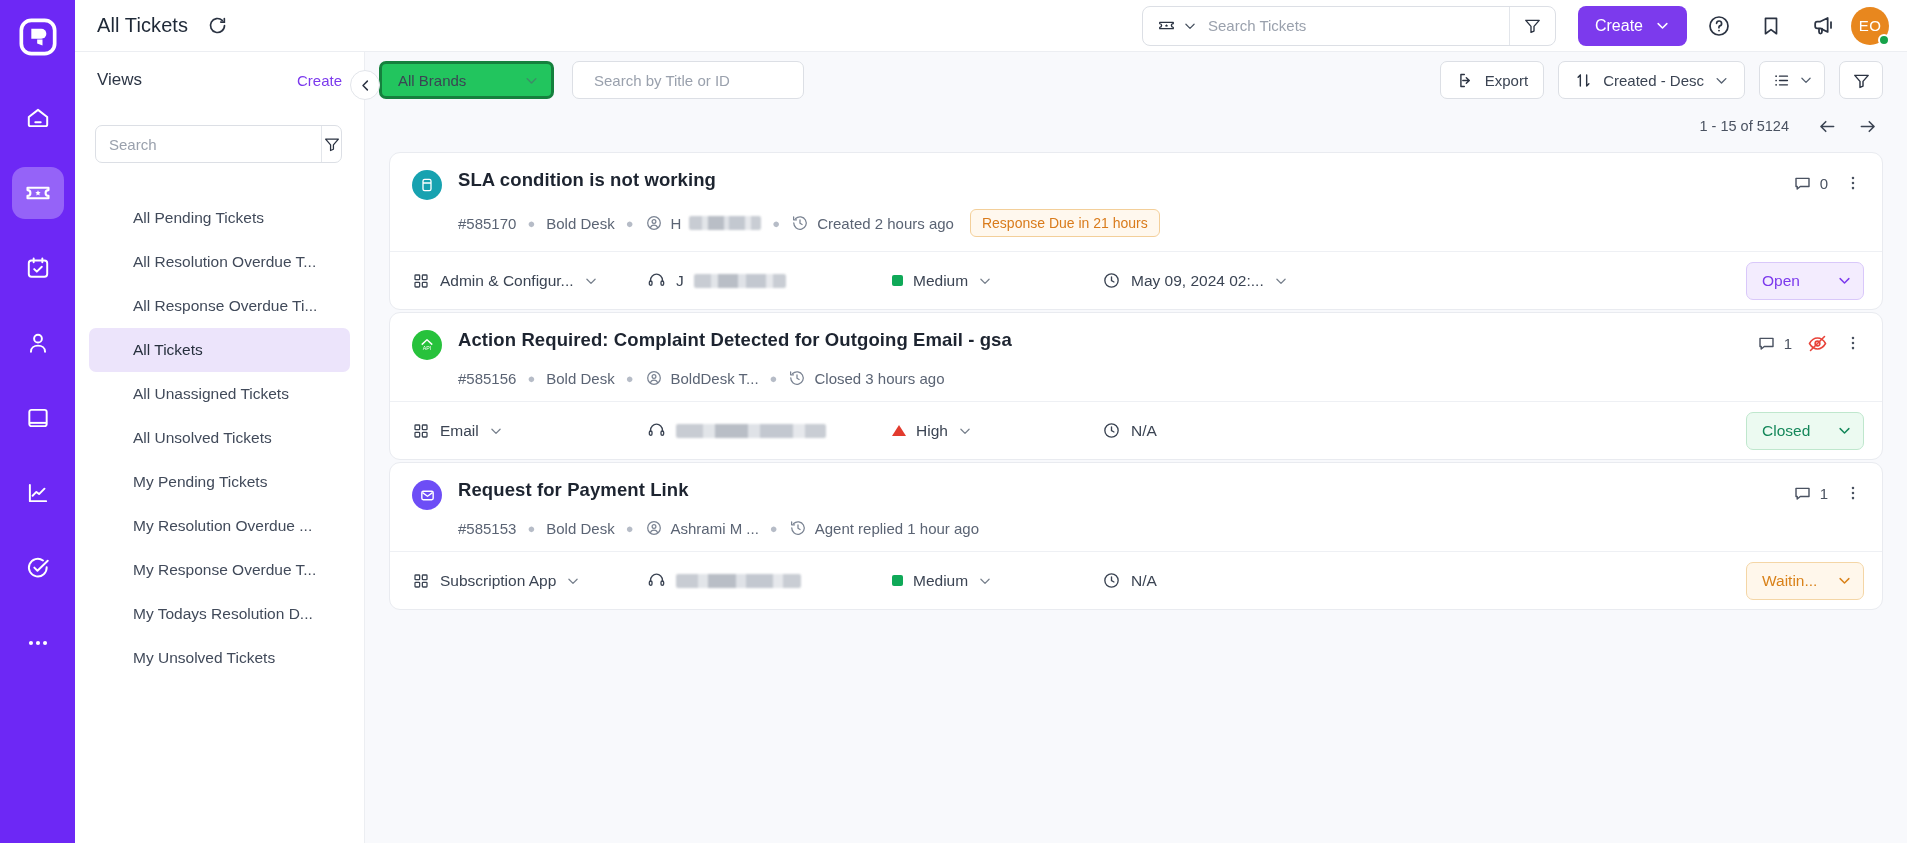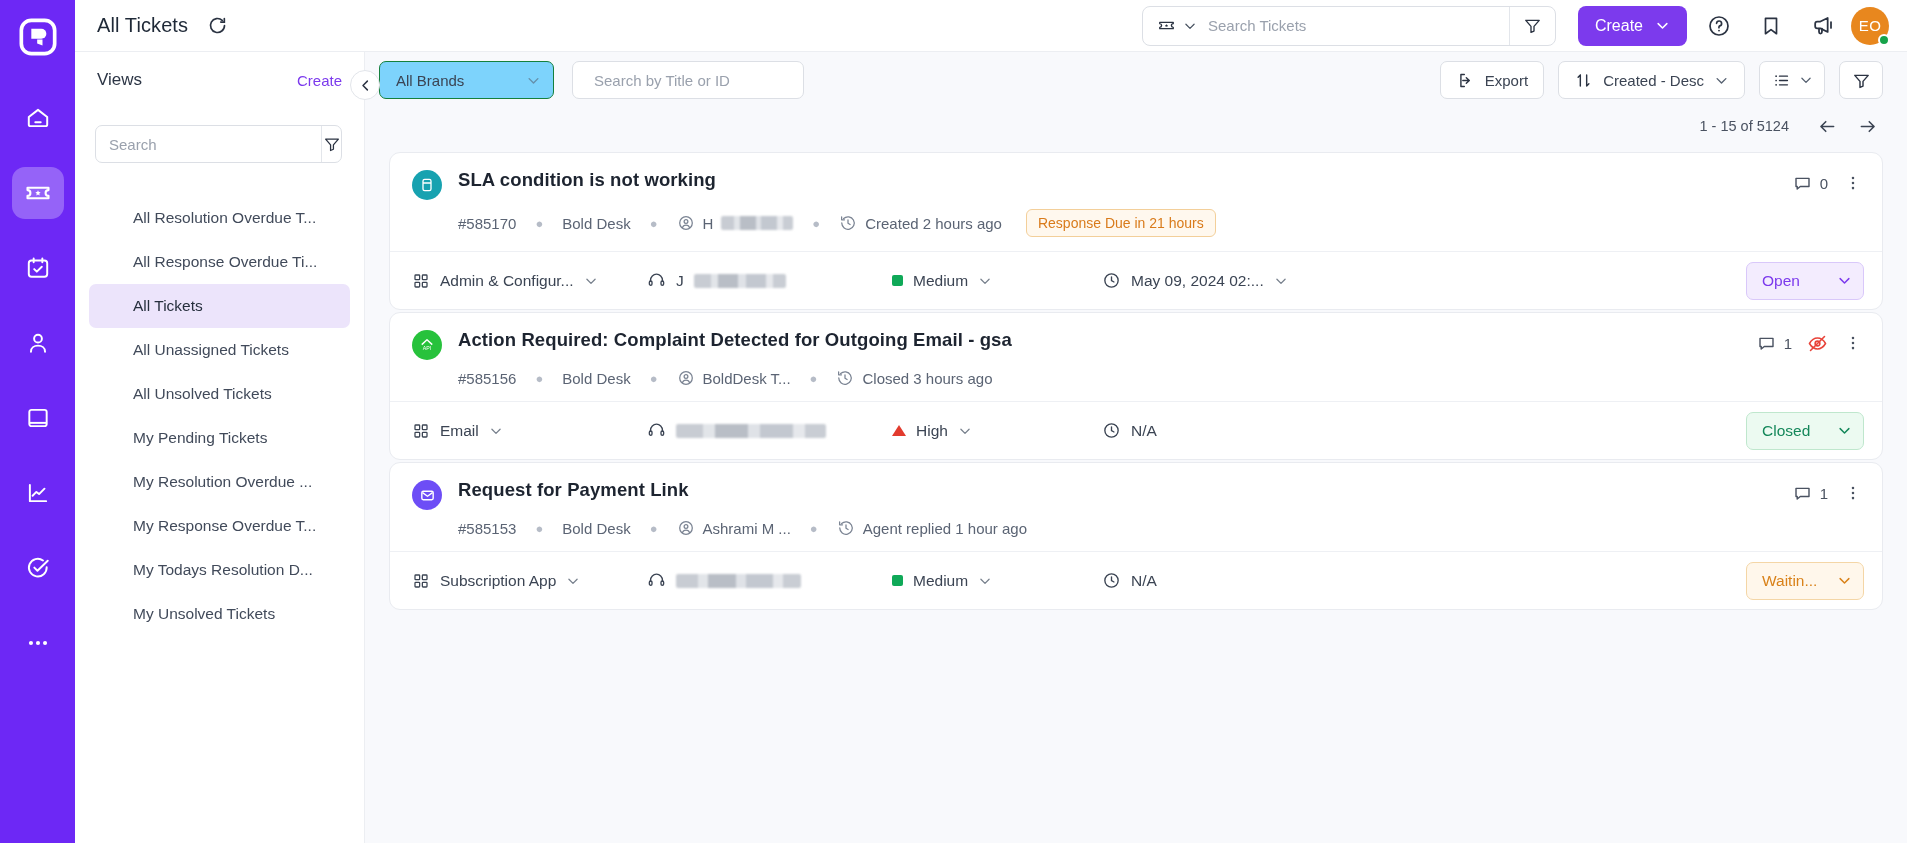--- a/index.html
+++ b/index.html
@@ -127,22 +127,22 @@
   }
   .view-item.active { background: #ece4fb; color: #262f3d; }
 
   
   .content { flex: 1; background: #f8f9fc; display: flex; flex-direction: column; min-width: 0; }
   .content-toolbar {
     height: 56px; flex: 0 0 56px; display: flex; align-items: center;
     padding: 0 24px 0 14px;
   }
   .tb-select {
-    height: 38px; min-width: 175px; border: 1px solid #15803d; border-radius: 7px;
-    background: #7dd3fc; display: flex; align-items: center; justify-content: space-between;
+    height: 38px; min-width: 175px; border: 3px solid #15803d; border-radius: 7px;
+    background: #22c55e; display: flex; align-items: center; justify-content: space-between;
     padding: 0 12px 0 16px; font-size: 15px; color: #3b4453; cursor: pointer; text-align: right;
   }
   .tb-search {
     margin-left: 18px; height: 38px; width: 232px; border: 1px solid #dcdfe5;
     border-radius: 7px; background: #fff; display: flex; align-items: center;
     padding: 0 10px 0 12px; gap: 9px;
   }
   .tb-search input {
     flex: 1; border: none; outline: none; font-size: 15px; color: #a21caf;
     background: transparent; font-family: "Liberation Sans", sans-serif;
@@ -184,21 +184,21 @@
     margin-left: 16px; font-size: 18.5px; color: #1d2430; font-weight: 700;
     letter-spacing: .1px; cursor: pointer;
   }
   .card-title-sp { flex: 1; }
   .card-actions { display: flex; align-items: center; gap: 14px; padding-top: 3px; }
   .comment-chip { display: flex; align-items: center; gap: 8px; color: #4a5261; font-size: 15px; cursor:pointer;}
   .kebab { width: 22px; height: 22px; display: flex; align-items: center; justify-content: center; cursor: pointer; }
 
   .meta-row {
     margin-left: 46px; margin-top: 9px; display: flex; align-items: center;
-    gap: 8px; font-size: 15px; color: #5b6474; flex-wrap: nowrap;
+    gap: 0; font-size: 15px; color: #5b6474; flex-wrap: nowrap;
   }
   .meta-item { display: flex; align-items: center; gap: 8px; }
   .dot-sep { color: #b6bcc7; margin: 0 11px; font-size: 13px; }
   .redacted {
     display: inline-block; height: 14px; border-radius: 2px;
     background: linear-gradient(90deg,#c8ccd3 0 18%,#e2e5e9 18% 26%,#b9bec6 26% 48%,#dfe2e7 48% 56%,#c3c8d0 56% 78%,#e6e8ec 78% 86%,#c9cdd4 86% 100%);
     filter: blur(1.1px); vertical-align: middle;
   }
   .sla-badge {
     margin-left: 16px; border: 1px solid #f3cf9a; background: #fff8ee;
@@ -373,20 +373,21 @@
         <div class="views-search">
           <input placeholder="Search" style="">
           <div class="views-search-filter">
             <svg width="18" height="18" viewBox="0 0 24 24" fill="none" stroke="#2b3342" stroke-width="1.7" stroke-linejoin="round">
                 <path d="M3.5 5.5h17l-6.6 7.6V19l-3.8 1.7v-7.6z"></path>
               </svg>
           </div>
         </div>
 
         <div class="views-list">
+          <div class="view-item">All Pending Tickets</div>
           <div class="view-item">All Resolution Overdue T...</div>
           <div class="view-item">All Response Overdue Ti...</div>
           <div class="view-item active">All Tickets</div>
           <div class="view-item">All Unassigned Tickets</div>
           <div class="view-item">All Unsolved Tickets</div>
           <div class="view-item">My Pending Tickets</div>
           <div class="view-item">My Resolution Overdue ...</div>
           <div class="view-item">My Response Overdue T...</div>
           <div class="view-item">My Todays Resolution D...</div>
           <div class="view-item">My Unsolved Tickets</div>

